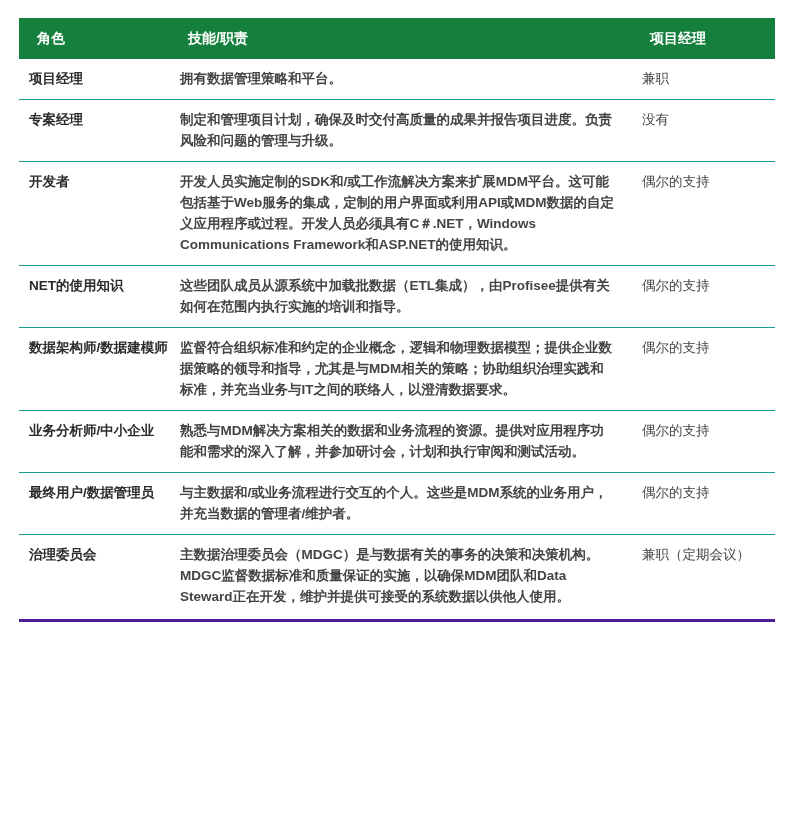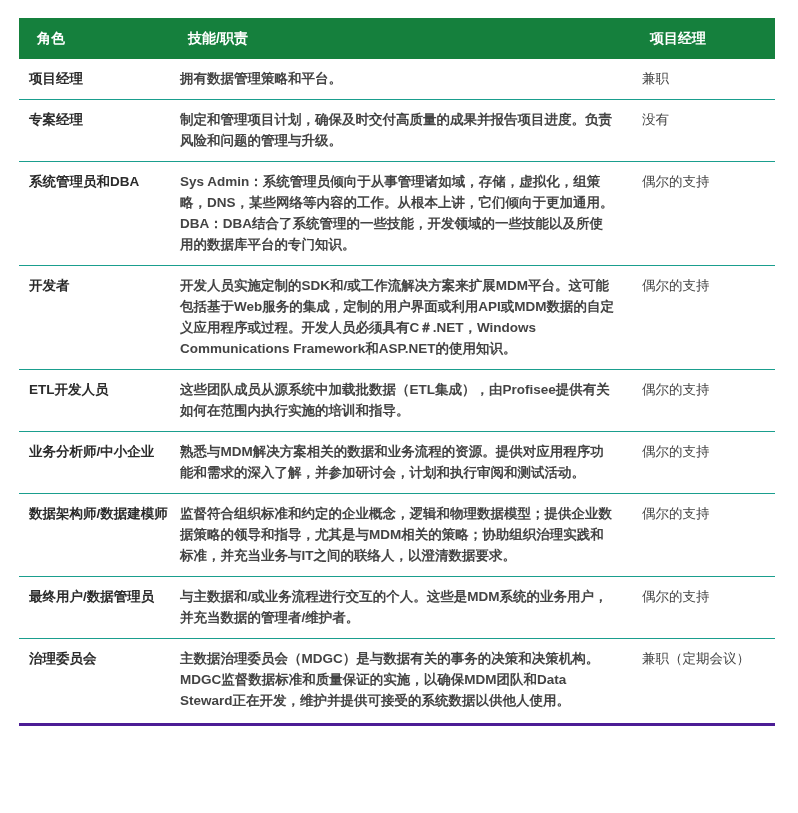--- a/index.html
+++ b/index.html
@@ -31,42 +31,37 @@
       <td class="role">项目经理</td>
       <td class="desc">拥有数据管理策略和平台。</td>
       <td class="level">兼职</td>
     </tr>
     <tr>
       <td class="role">专案经理</td>
       <td class="desc">制定和管理项目计划，确保及时交付高质量的成果并报告项目进度。负责风险和问题的管理与升级。</td>
       <td class="level">没有</td>
     </tr>
     <tr>
-      <td class="role">系统管理员和DBA</td>
-      <td class="desc">Sys Admin：系统管理员倾向于从事管理诸如域，存储，虚拟化，组策略，DNS，某些网络等内容的工作。从根本上讲，它们倾向于更加通用。DBA：DBA结合了系统管理的一些技能，开发领域的一些技能以及所使用的数据库平台的专门知识。</td>
-      <td class="level">偶尔的支持</td>
-    </tr>
-    <tr>
       <td class="role">开发者</td>
       <td class="desc">开发人员实施定制的SDK和/或工作流解决方案来扩展MDM平台。这可能包括基于Web服务的集成，定制的用户界面或利用API或MDM数据的自定义应用程序或过程。开发人员必须具有C＃.NET，Windows Communications Framework和ASP.NET的使用知识。</td>
       <td class="level">偶尔的支持</td>
     </tr>
     <tr>
-      <td class="role">ETL开发人员</td>
+      <td class="role">NET的使用知识</td>
       <td class="desc">这些团队成员从源系统中加载批数据（ETL集成），由Profisee提供有关如何在范围内执行实施的培训和指导。</td>
+      <td class="level">偶尔的支持</td>
+    </tr>
+    <tr>
+      <td class="role">数据架构师/数据建模师</td>
+      <td class="desc">监督符合组织标准和约定的企业概念，逻辑和物理数据模型；提供企业数据策略的领导和指导，尤其是与MDM相关的策略；协助组织治理实践和标准，并充当业务与IT之间的联络人，以澄清数据要求。</td>
       <td class="level">偶尔的支持</td>
     </tr>
     <tr>
       <td class="role">业务分析师/中小企业</td>
       <td class="desc">熟悉与MDM解决方案相关的数据和业务流程的资源。提供对应用程序功能和需求的深入了解，并参加研讨会，计划和执行审阅和测试活动。</td>
-      <td class="level">偶尔的支持</td>
-    </tr>
-    <tr>
-      <td class="role">数据架构师/数据建模师</td>
-      <td class="desc">监督符合组织标准和约定的企业概念，逻辑和物理数据模型；提供企业数据策略的领导和指导，尤其是与MDM相关的策略；协助组织治理实践和标准，并充当业务与IT之间的联络人，以澄清数据要求。</td>
       <td class="level">偶尔的支持</td>
     </tr>
     <tr>
       <td class="role">最终用户/数据管理员</td>
       <td class="desc">与主数据和/或业务流程进行交互的个人。这些是MDM系统的业务用户，并充当数据的管理者/维护者。</td>
       <td class="level">偶尔的支持</td>
     </tr>
     <tr>
       <td class="role">治理委员会</td>
       <td class="desc">主数据治理委员会（MDGC）是与数据有关的事务的决策和决策机构。MDGC监督数据标准和质量保证的实施，以确保MDM团队和Data Steward正在开发，维护并提供可接受的系统数据以供他人使用。</td>

